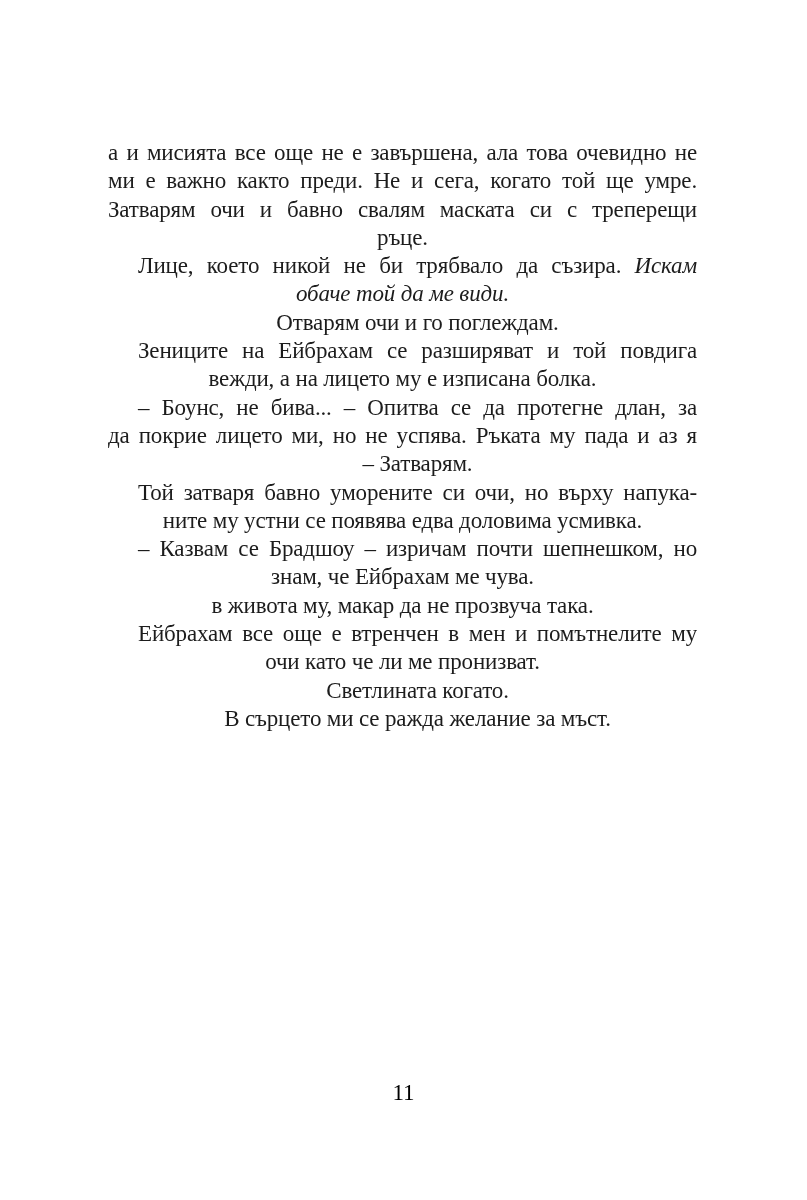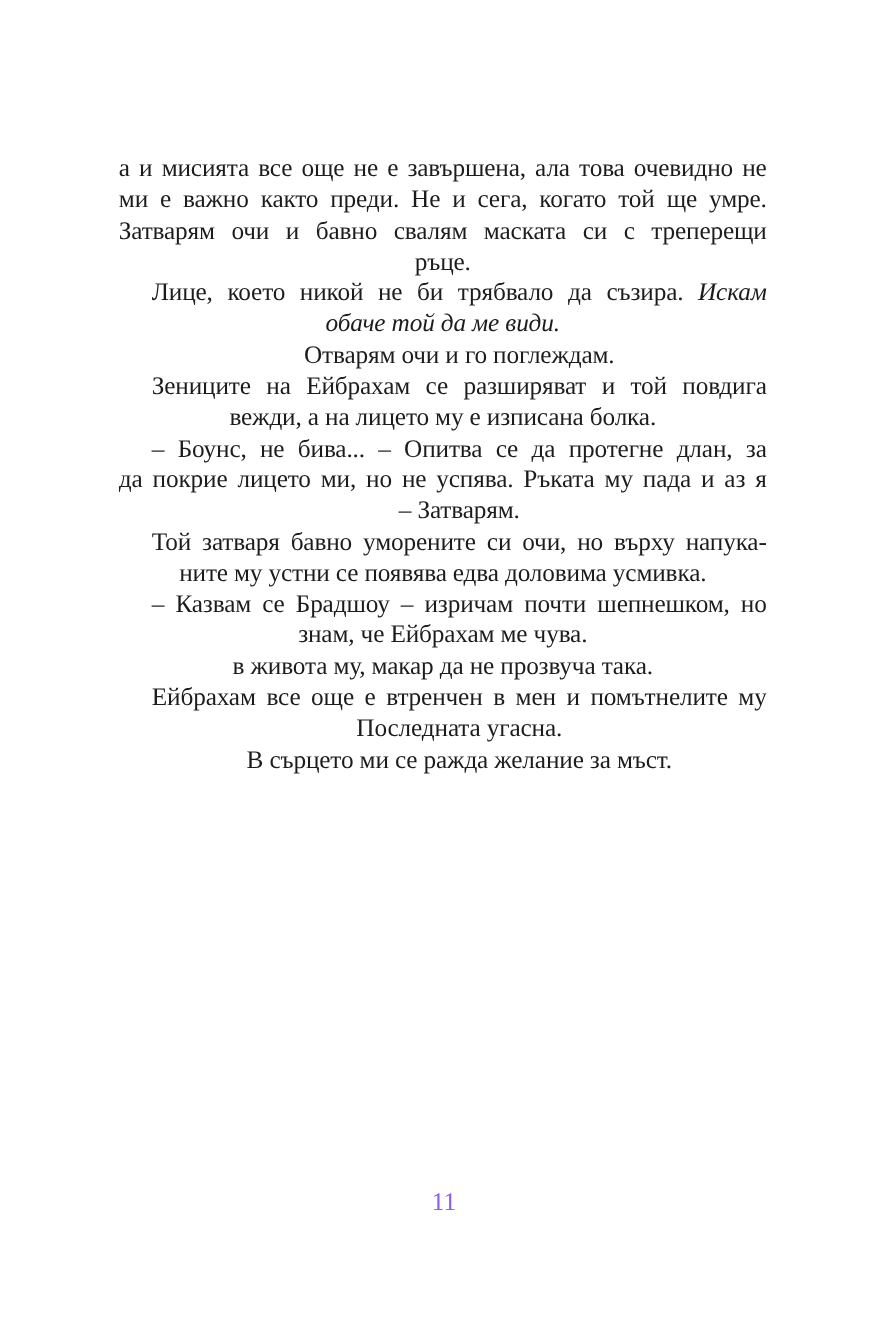--- a/index.html
+++ b/index.html
@@ -40,21 +40,21 @@
   .seg.italic {
     font-style: italic;
   }
   .page-number {
     position: absolute;
     top: 1080px;
     left: 0;
     width: 807px;
     text-align: center;
     font-size: 23px;
-    color: #8b5cf6;
+    color: #000000;
   }
 </style>
 </head>
 <body>
 
 <div class="page">
   <div class="text-block" id="text-block">
       <div class="line justify"><span class="seg">а и мисията все още не е завършена, ала това очевидно не</span></div>
       <div class="line justify"><span class="seg">ми е важно както преди. Не и сега, когато той ще умре.</span></div>
       <div class="line justify"><span class="seg">Затварям очи и бавно свалям маската си с треперещи</span></div>
@@ -66,17 +66,18 @@
       <div class="line"><span class="seg">вежди, а на лицето му е изписана болка.</span></div>
       <div class="line indent justify"><span class="seg">– Боунс, не бива... – Опитва се да протегне длан, за</span></div>
       <div class="line justify"><span class="seg">да покрие лицето ми, но не успява. Ръката му пада и аз я</span></div>
       <div class="line indent"><span class="seg">– Затварям.</span></div>
       <div class="line indent justify"><span class="seg">Той затваря бавно уморените си очи, но върху напука-</span></div>
       <div class="line"><span class="seg">ните му устни се появява едва доловима усмивка.</span></div>
       <div class="line indent justify"><span class="seg">– Казвам се Брадшоу – изричам почти шепнешком, но</span></div>
       <div class="line"><span class="seg">знам, че Ейбрахам ме чува.</span></div>
       <div class="line"><span class="seg">в живота му, макар да не прозвуча така.</span></div>
       <div class="line indent justify"><span class="seg">Ейбрахам все още е втренчен в мен и помътнелите му</span></div>
-      <div class="line indent"><span class="seg">Последната угасна.</span></div>
+      <div class="line"><span class="seg">очи като че ли ме пронизват.</span></div>
+      <div class="line indent"><span class="seg">Светлината когато.</span></div>
       <div class="line indent"><span class="seg">В сърцето ми се ражда желание за мъст.</span></div>
     </div>
   <div class="page-number">11</div>
 </div>
 
 </body></html>

